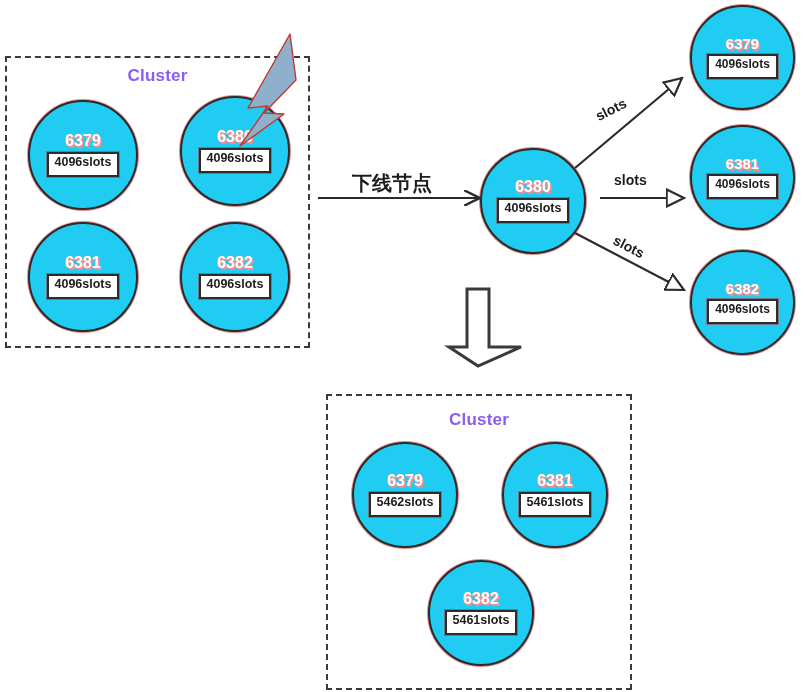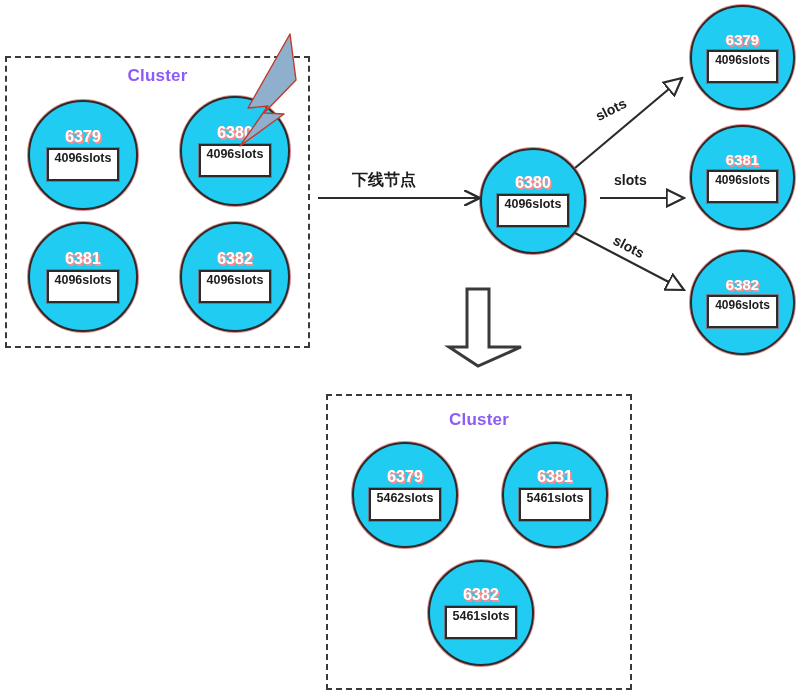--- a/index.html
+++ b/index.html
@@ -55,37 +55,37 @@
     margin-bottom: 3px;
     font-family: "Liberation Sans", sans-serif;
   }
   .node-slots {
     background: #ffffff;
     border: 2px solid #2b2b2b;
     box-shadow: 0 0 0 1px rgba(190,40,40,0.5);
     color: #1c1c1c;
     font-size: 12.5px;
     font-weight: bold;
-    padding: 2px 6px 13px 6px;
+    padding: 2px 6px 5px 6px;
     line-height: 1.1;
     white-space: nowrap;
     font-family: "Liberation Sans", sans-serif;
   }
   .node.small .node-port { font-size: 15px; }
   .node.small .node-slots { font-size: 12px; }
   .edge-label {
     position: absolute;
     font-size: 14px;
     font-weight: bold;
     color: #1c1c1c;
     white-space: nowrap;
     font-family: "Liberation Sans", sans-serif;
   }
   .edge-label.cjk {
-    font-size: 16px;
+    font-size: 20px;
   }
   .edge-label.rot-up {
     transform: rotate(-27deg);
     transform-origin: left bottom;
   }
   .edge-label.rot-down {
     transform: rotate(27deg);
     transform-origin: left top;
   }
   svg.overlay {

